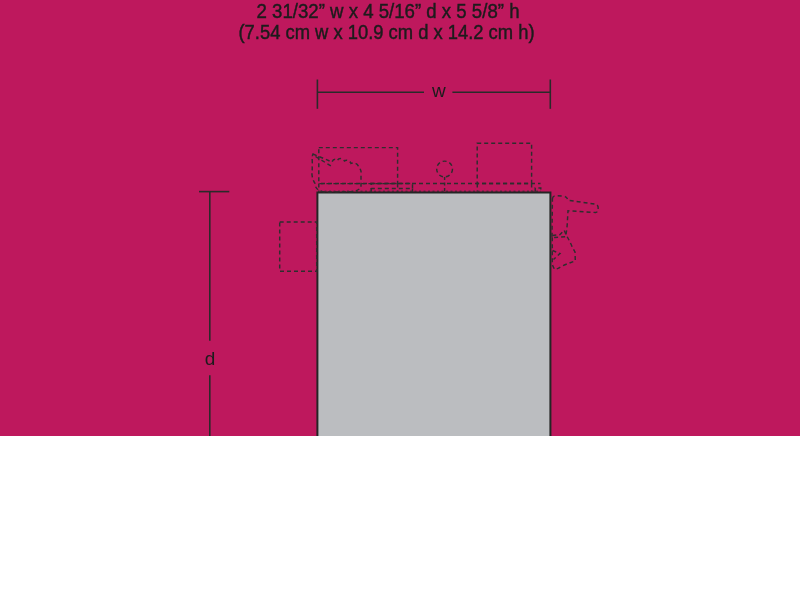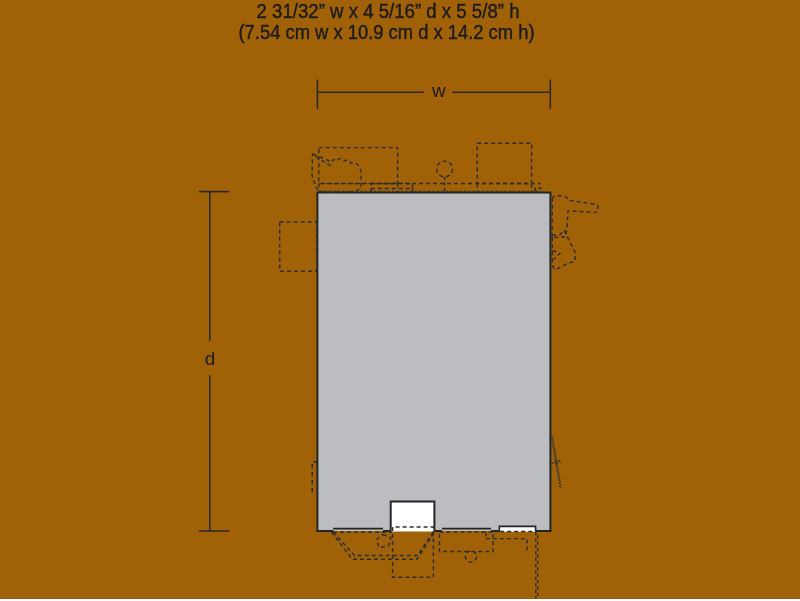--- a/index.html
+++ b/index.html
@@ -1,16 +1,16 @@
 <!DOCTYPE html>
 <html><head>
 <meta charset="utf-8">
 <style>
   html,body{margin:0;padding:0;background:#ffffff;}
-  .page{position:relative;width:800px;height:599px;background:#a16207;overflow:hidden;
+  .page{position:relative;width:800px;height:436px;background:#be185d;overflow:hidden;
         font-family:"Liberation Sans", sans-serif;}
   svg{position:absolute;left:0;top:0;}
   text{font-family:"Liberation Sans", sans-serif;fill:#1c1c1c;}
 </style>
 </head>
 <body>
 <div class="page">
 <svg width="800" height="601" viewBox="0 0 800 601" style="transform:translateZ(0)">
 
   <text x="388" y="17.6" font-size="20" stroke="#1c1c1c" stroke-width="0.45" text-anchor="middle" textLength="263" lengthAdjust="spacingAndGlyphs">2 31/32” w x 4 5/16” d x 5 5/8” h</text>

